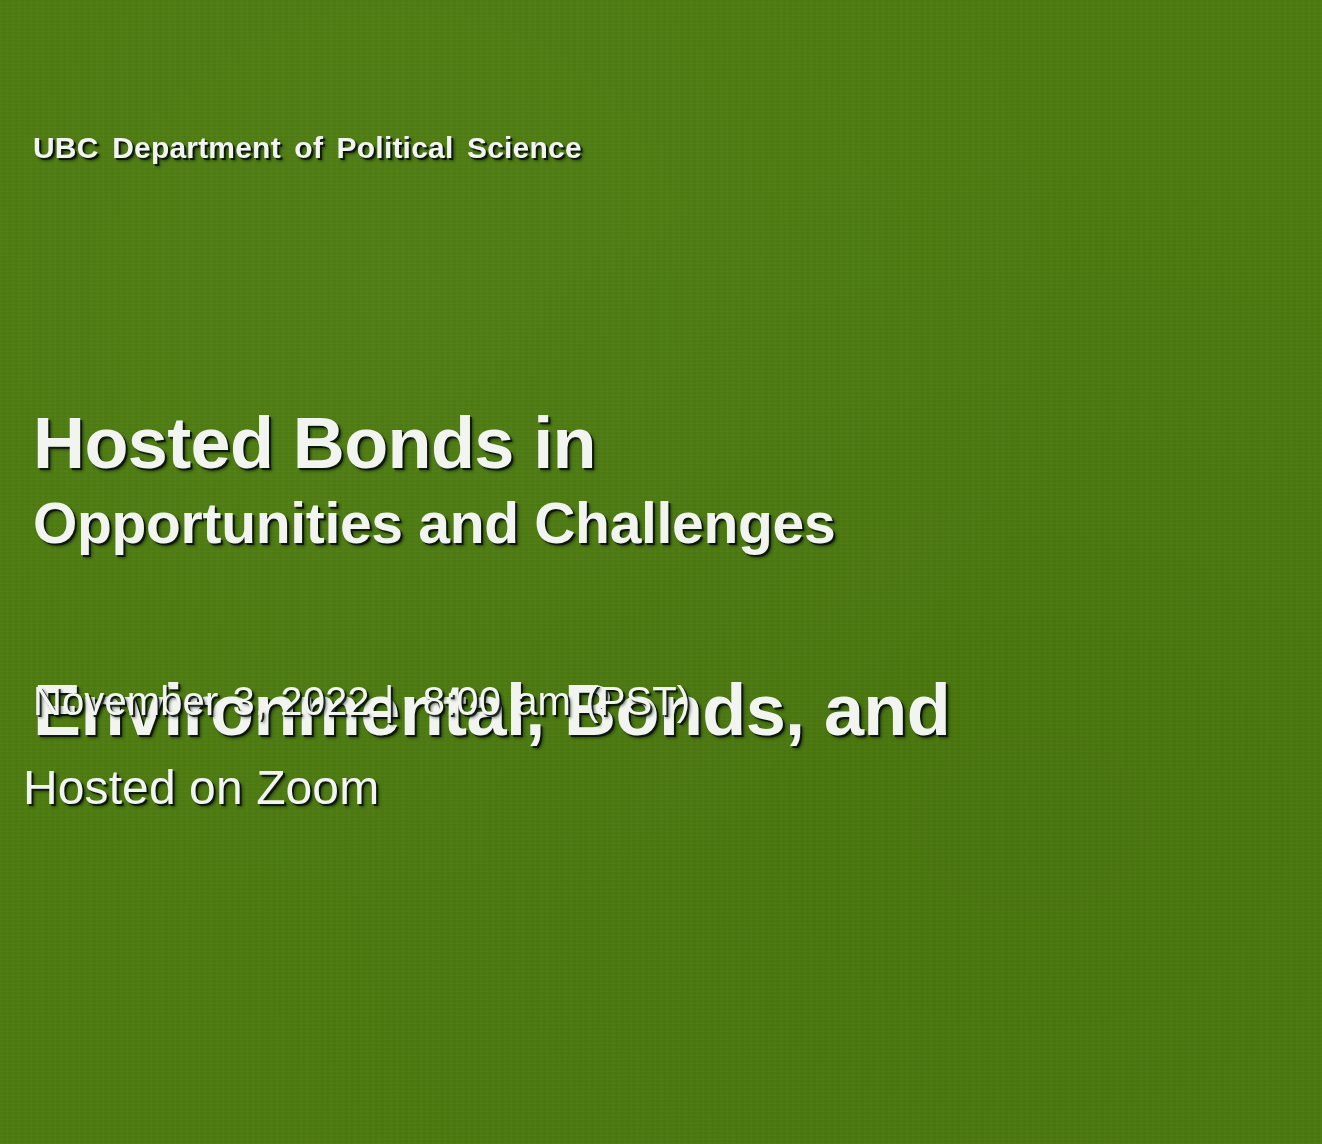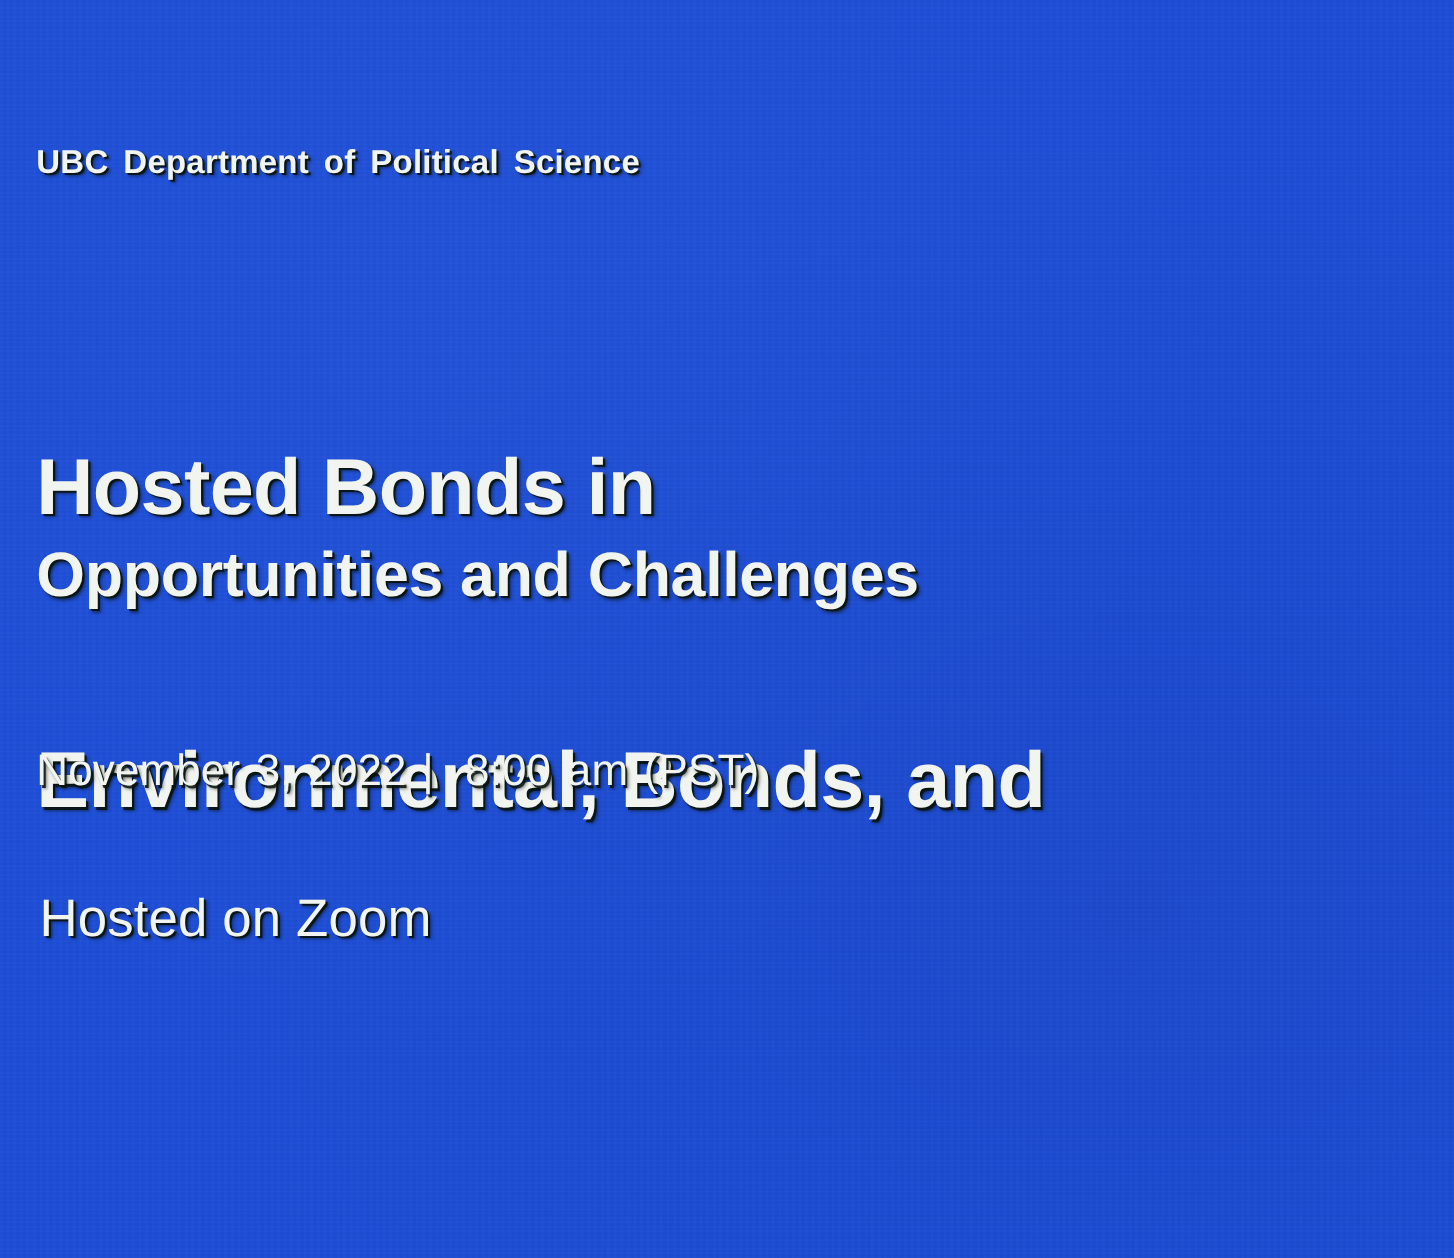--- a/index.html
+++ b/index.html
@@ -99,32 +99,31 @@
     font-size: 40px;
     font-weight: normal;
     line-height: 66px;
     letter-spacing: 0.1px;
     word-spacing: 3px;
   }
 
   #venue-line {
     position: absolute;
     top: 760px;
-    left: 36px;
+    left: 23px;
     font-size: 48px;
     font-weight: normal;
     line-height: 56px;
     letter-spacing: 0.1px;
-    margin-top: 48px;
   }
 </style>
 </head>
 <body style="background: rgb(28, 51, 40);">
 
-<div id="slide" style="background-color: #1d4ed8;">
+<div id="slide" style="background-color: #4d7c0f;">
   <div class="content">
 
     <div id="eyebrow" class="txt" style="color: rgb(242, 244, 239);">UBC Department of Political Science</div>
 
     <div id="title" class="txt" style="color: rgb(242, 244, 239);">
       <span class="tline">Hosted Bonds in</span>
       <span class="tline">Environmental, Bonds, and</span>
     </div>
 
     <div id="subtitle" class="txt" style="color: rgb(242, 244, 239);">Opportunities and Challenges</div>

